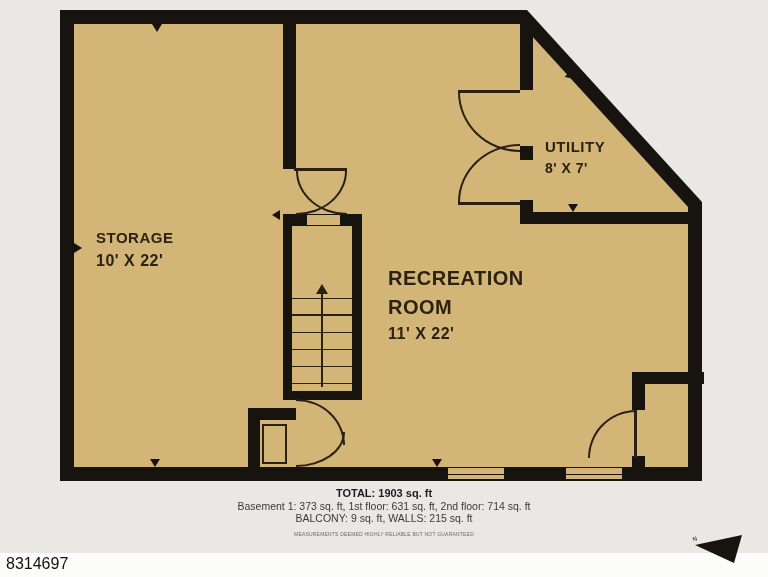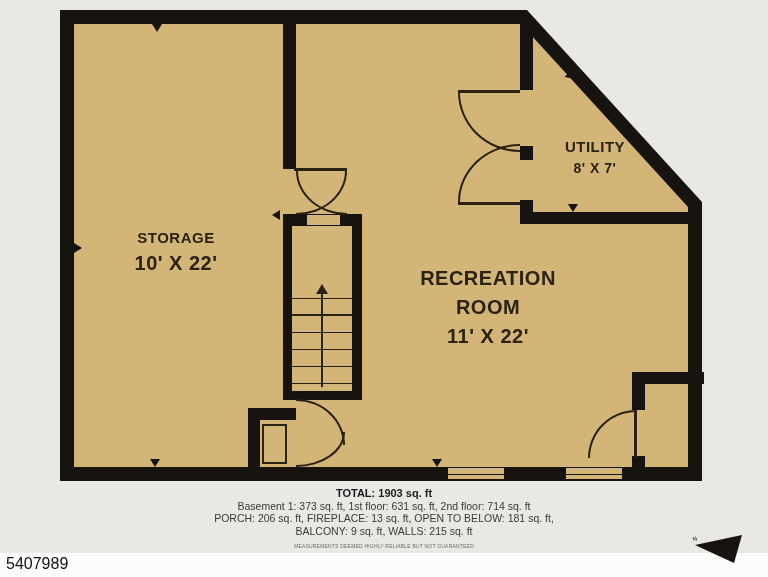--- a/index.html
+++ b/index.html
@@ -9,24 +9,24 @@
   .shell{position:absolute;inset:0;background:#17130e;
          clip-path:polygon(60px 10px,527px 10px,702px 202px,702px 481px,60px 481px);}
   .floor{position:absolute;inset:0;background:#d3b578;
          clip-path:polygon(74px 24px,521px 24px,688px 207px,688px 467px,74px 467px);}
   .arc{position:absolute;border:0 solid #2a2113;box-sizing:border-box;}
   .leaf{position:absolute;background:#2a2113;}
   .treads{position:absolute;left:292px;top:282px;width:60px;height:109px;
           background:repeating-linear-gradient(to bottom,transparent 0 15.5px,#2a2113 15.5px 17px);}
   .stair-arrow-shaft{position:absolute;left:321px;top:293px;width:2px;height:94px;background:#2a2113;}
   .tri{position:absolute;width:0;height:0;}
-  .room-label{position:absolute;text-align:center;color:#2b2212;font-weight:bold;
+  .room-label{position:absolute;text-align:left;color:#2b2212;font-weight:bold;
               letter-spacing:.5px;line-height:1.45;}
   .room-name{font-size:15px;display:block;}
-  .room-dims{font-size:20px;display:block;font-weight:bold;}
+  .room-dims{font-size:16px;display:block;font-weight:bold;}
   .util .room-name{font-size:15px;}
   .util .room-dims{font-size:14px;}
   .win{position:absolute;background:#d3b578;border:1.5px solid #17130e;box-sizing:border-box;}
   .win-line{position:absolute;left:0;right:0;top:50%;height:1.5px;background:#17130e;}
   .doorway-lines{position:absolute;background:#d3b578;border-top:1.5px solid #17130e;
                  border-bottom:1.5px solid #17130e;box-sizing:border-box;}
   .slab{position:absolute;background:#d3b578;border:2px solid #2a2113;box-sizing:border-box;}
   .summary{position:absolute;left:0;top:487px;width:768px;text-align:center;color:#3a3a3a;
            font-size:10.5px;line-height:12.6px;}
   .summary .total{font-weight:bold;color:#1c1c1c;font-size:11px;}
@@ -107,27 +107,26 @@
     <span class="room-dims">11' X 22'</span>
   </div>
   <div class="room-label util" style="left:545px;top:136px;width:100px;">
     <span class="room-name">UTILITY</span>
     <span class="room-dims">8' X 7'</span>
   </div>
 
   <div class="summary">
     <div class="total">TOTAL: 1903 sq. ft</div>
     <div>Basement 1: 373 sq. ft, 1st floor: 631 sq. ft, 2nd floor: 714 sq. ft</div>
-    <div>PORCH: 206 sq. ft, FIREPLACE: 13 sq. ft, OPEN TO BELOW: 181 sq. ft,</div>
     <div>BALCONY: 9 sq. ft, WALLS: 215 sq. ft</div>
     <div class="disclaimer">MEASUREMENTS DEEMED HIGHLY RELIABLE BUT NOT GUARANTEED</div>
   </div>
 
   <div class="id-bar">
-    <span class="id-text">5407989</span>
+    <span class="id-text">8314697</span>
   </div>
 
   <div class="compass">
     <svg width="54" height="34" viewBox="0 0 54 34">
       <polygon points="3,13 50,3 42,31" fill="#17130e"></polygon>
       <text x="1" y="9" font-size="6" fill="#17130e" transform="rotate(-20 3 8)">N</text>
     </svg>
   </div>
 
 </div>

